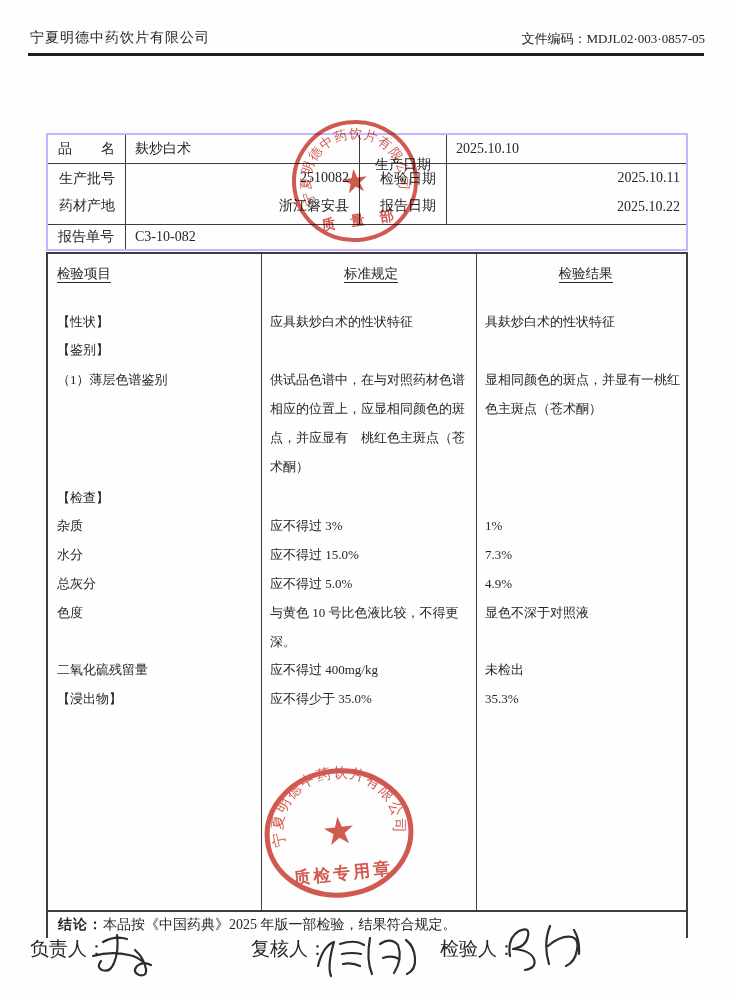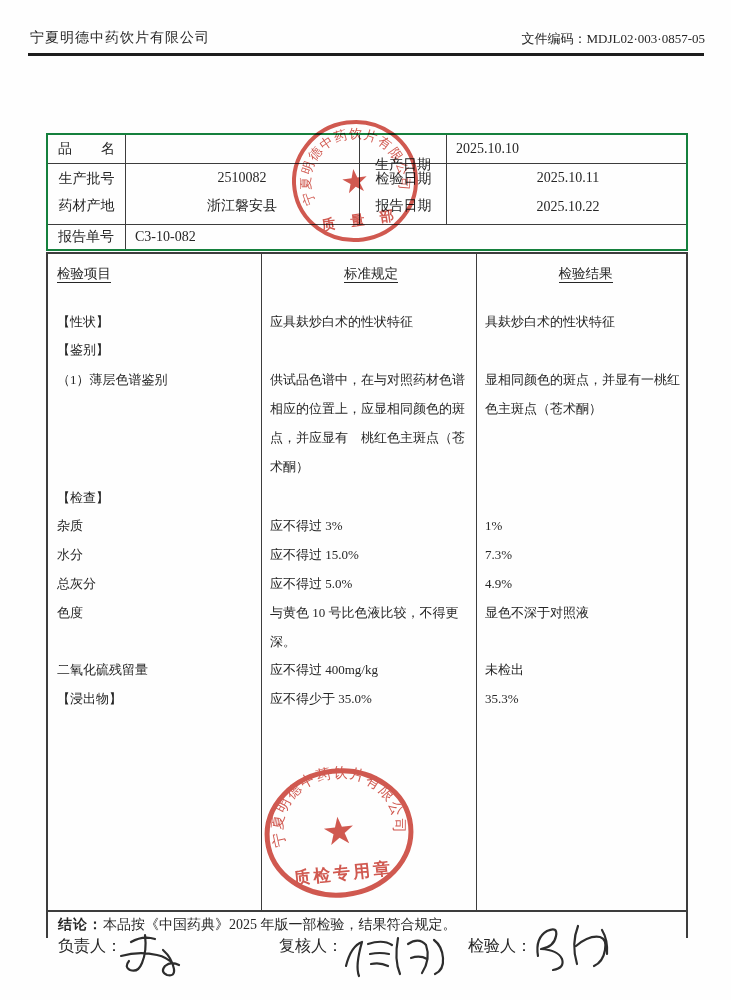--- a/index.html
+++ b/index.html
@@ -8,44 +8,44 @@
     font-family:"Liberation Serif","DejaVu Serif",serif;color:#262626;overflow:hidden;
   }
   
   .lh-company{position:absolute;left:30px;top:29px;font-size:14px;letter-spacing:1px;}
   .lh-code{position:absolute;right:26px;top:30px;font-size:13px;}
   .lh-rule{position:absolute;left:28px;top:53px;width:676px;height:3px;background:#1d1d1d;}
   
   .doc-title{position:absolute;left:0;top:83px;width:731px;text-align:center;
     font-size:26px;font-weight:bold;letter-spacing:4px;color:#111;}
   
-  .t1{position:absolute;left:46px;top:133px;width:642px;height:118px;border:2px solid #15803d;box-sizing:border-box;font-size:14px;}
+  .t1{position:absolute;left:46px;top:133px;width:642px;height:118px;border:2px solid #c4b5fd;box-sizing:border-box;font-size:14px;}
   .t1 .h1{position:absolute;left:0;width:100%;height:1px;background:#3d3d3d;}
   .t1 .v{position:absolute;top:0;width:1px;background:#3d3d3d;}
   .cell{position:absolute;box-sizing:border-box;display:flex;align-items:center;}
   .lbl{padding-left:10px;padding-right:10px;}
   .just{justify-content:flex-start;}
   .just span{width:58px;display:inline-block;text-align:justify;text-align-last:justify;}
-  .stack{flex-direction:column;align-items:center;justify-content:space-between;padding-top:7px;padding-bottom:9px;}
+  .stack{flex-direction:column;align-items:flex-end;justify-content:space-between;padding-top:7px;padding-bottom:9px;}
   
   .t2{position:absolute;left:46px;top:252px;width:642px;height:660px;border:2px solid #3d3d3d;box-sizing:border-box;font-size:13px;padding-left:20px;}
   .t2 .vsep{position:absolute;top:0;bottom:0;width:1px;background:#3d3d3d;}
   .t2col{position:absolute;top:0;bottom:0;}
   .line{position:absolute;left:9px;right:4px;height:20px;line-height:20px;white-space:nowrap;}
   .th{font-size:13.5px;}
   .th span{border-bottom:1px solid #262626;padding-bottom:1px;}
   .thc{text-align:center;}
   
   .stamp{position:absolute;mix-blend-mode:multiply;opacity:.88;}
   .stamp svg{display:block;}
   
   .concl{position:absolute;left:46px;top:912px;width:642px;height:26px;box-sizing:border-box;
     border-left:2px solid #3d3d3d;border-right:2px solid #3d3d3d;font-size:14px;line-height:25px;padding-left:10px;}
   .concl b{letter-spacing:1px;}
-  .sigrow{position:absolute;left:56px;top:930px;width:660px;height:60px;font-size:16px;text-align:center;}
+  .sigrow{position:absolute;left:28px;top:930px;width:660px;height:60px;font-size:19px;text-align:center;}
   .siglabel{position:absolute;top:6px;}
   .sig{position:absolute;}
   .sig path{fill:none;stroke:#1b1b1b;stroke-width:2.2;stroke-linecap:round;stroke-linejoin:round;opacity:.92;}
 </style>
 </head>
 <body>
 
 <div class="page">
 
   <div class="lh-company">宁夏明德中药饮片有限公司</div>
@@ -56,20 +56,21 @@
   <div class="t1">
     <div class="h1" style="top:28px"></div>
     <div class="h1" style="top:89px"></div>
     <div class="v" style="left:77px;height:100%"></div>
     <div class="v" style="left:311px;height:89px"></div>
     <div class="v" style="left:398px;height:89px"></div>
 
     <div class="cell lbl just" style="left:0;top:0;width:77px;height:28px">
         <span>品　名</span>
       </div>
+    <div class="cell lbl" style="left:77px;top:0;width:234px;height:28px">麸炒白术</div>
     <div class="cell lbl" style="left:311px;top:16px;width:87px;height:28px;padding-left:16px">生产日期</div>
     <div class="cell lbl" style="left:398px;top:0;width:244px;height:28px">2025.10.10</div>
 
     <div class="cell lbl stack" style="left:0;top:28px;width:77px;height:61px">
       <span>生产批号</span>
       <span>药材产地</span>
     </div>
     <div class="cell lbl stack" style="left:77px;top:28px;width:234px;height:61px">
       <span>2510082</span>
       <span>浙江磐安县</span>

